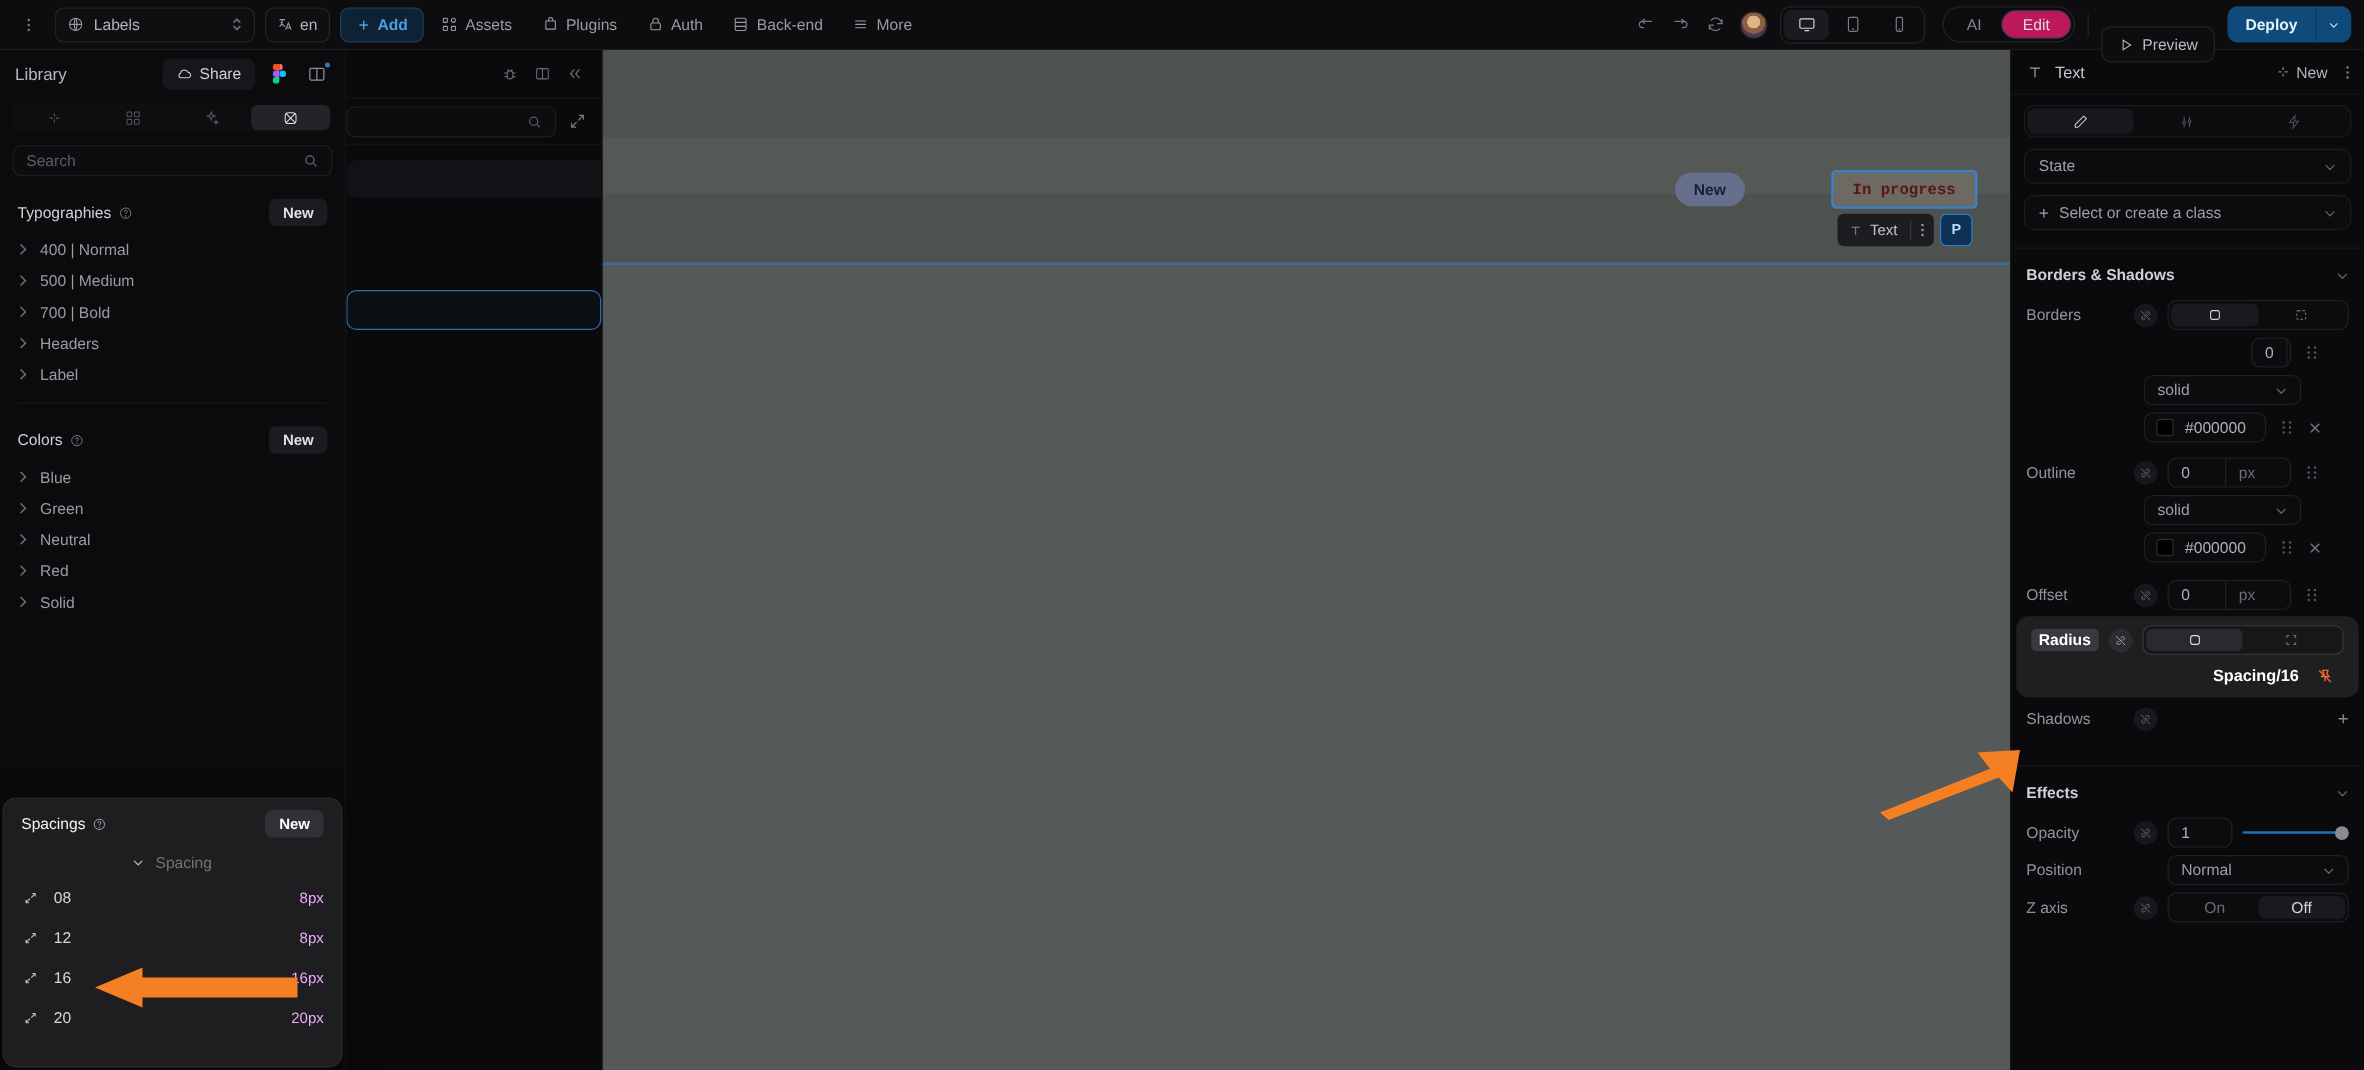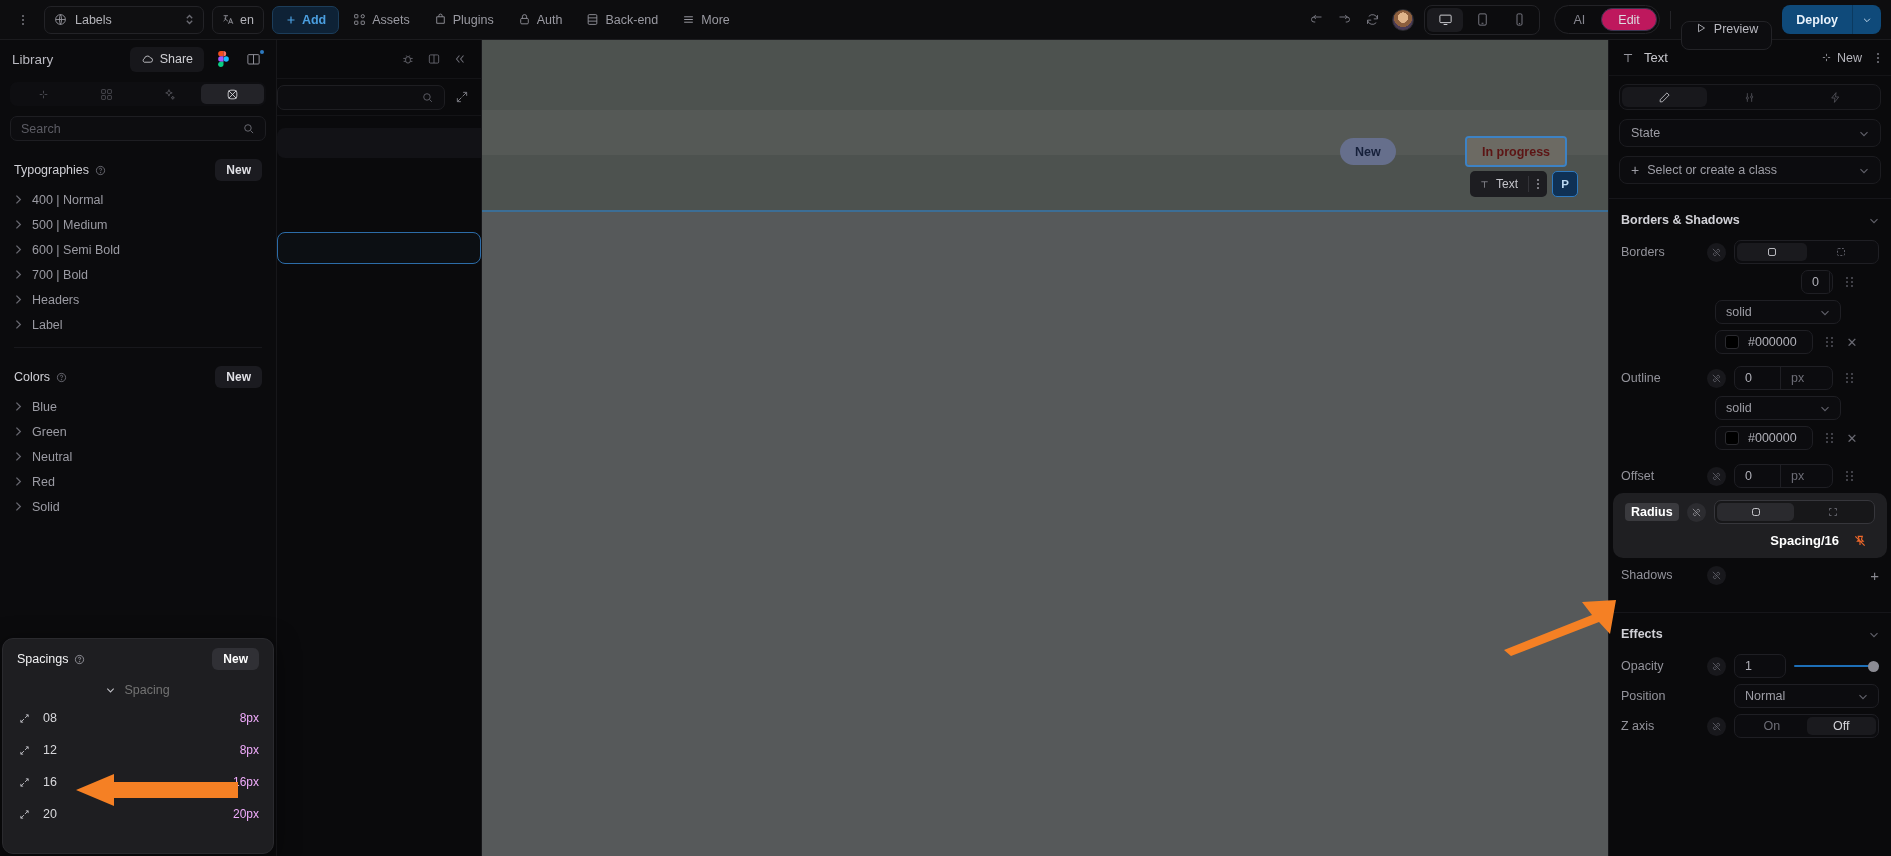--- a/index.html
+++ b/index.html
@@ -95,21 +95,21 @@
     padding: 0 16px; height: 23px; border-radius: 999px;
     display: flex; align-items: center; font-size: 12.5px; color: #86868f;
   }
   .tb-aiedit .pill.active {
     background: #be185d; color: #dcdce1;
     border: 1px solid #3a3550;
   }
   .tb-divider { width: 1px; height: 18px; background: #242428; margin: 0 10px; }
   .tb-preview {
     height: 29px; border: 1px solid #232327; border-radius: 8px;
-    display: flex; align-items: flex-start; gap: 7px; padding: 0 13px;
+    display: flex; align-items: center; gap: 7px; padding: 0 13px;
     font-size: 12.5px; color: #b9b9c0; background: #0d0d10; margin-top: 32px;
   }
   .tb-deploy {
     margin-left: 10px; height: 29px; border-radius: 8px;
     background: #0f4a7a; display: flex; align-items: center;
     font-size: 12.5px; color: #e8f2fb; font-weight: 600;
     overflow: hidden;
   }
   .tb-deploy .txt { padding: 0 14px; }
   .tb-deploy .sep { width: 1px; height: 29px; background: #0b3a60; }
@@ -241,21 +241,21 @@
   .cv-band4 { position: absolute; left: 0; top: 172px; width: 100%; height: 644px; background: #56595a; }
 
   .badge {
     position: absolute; height: 27px; border-radius: 999px;
     display: flex; align-items: center; justify-content: center;
     font-size: 12.5px; font-weight: 700; padding: 0 15px;
   }
   .badge.new { left: 858px; top: 98px; background: #666f8c; color: #16203a; }
   .badge.inprog {
     left: 985px; top: 98px; background: #6c6a63; color: #5c1414;
-    border-radius: 2px; outline: 2px solid #3d82c4; outline-offset: 0px;
+    border-radius: 2px; outline: 2px solid #3d82c4; outline-offset: 0px; font-family: Liberation Mono, monospace;
   }
   .badge.done { left: 1139px; top: 98px; background: #5c8460; color: #16351c; }
 
   .elem-toolbar {
     position: absolute; left: 988px; top: 131px;
     height: 26px; display: flex; align-items: center;
   }
   .elem-toolbar .grp {
     height: 26px; background: #1d1d21; border-radius: 5px;
     display: flex; align-items: center; color: #c4c4ca; font-size: 12px;
@@ -713,28 +713,20 @@
       </span>
     <span>400 | Normal</span>
   </div>
   <div class="tree-row">
     <span class="cv">
         <svg class="i" width="8" height="11" viewBox="0 0 10 14" fill="none" stroke="#6a6a72" stroke-width="1.6">
           <path d="M3 2l5 5-5 5"></path>
         </svg>
       </span>
     <span>500 | Medium</span>
-  </div>
-  <div class="tree-row">
-    <span class="cv">
-        <svg class="i" width="8" height="11" viewBox="0 0 10 14" fill="none" stroke="#6a6a72" stroke-width="1.6">
-          <path d="M3 2l5 5-5 5"></path>
-        </svg>
-      </span>
-    <span>600 | Semi Bold</span>
   </div>
   <div class="tree-row">
     <span class="cv">
         <svg class="i" width="8" height="11" viewBox="0 0 10 14" fill="none" stroke="#6a6a72" stroke-width="1.6">
           <path d="M3 2l5 5-5 5"></path>
         </svg>
       </span>
     <span>700 | Bold</span>
   </div>
   <div class="tree-row">

